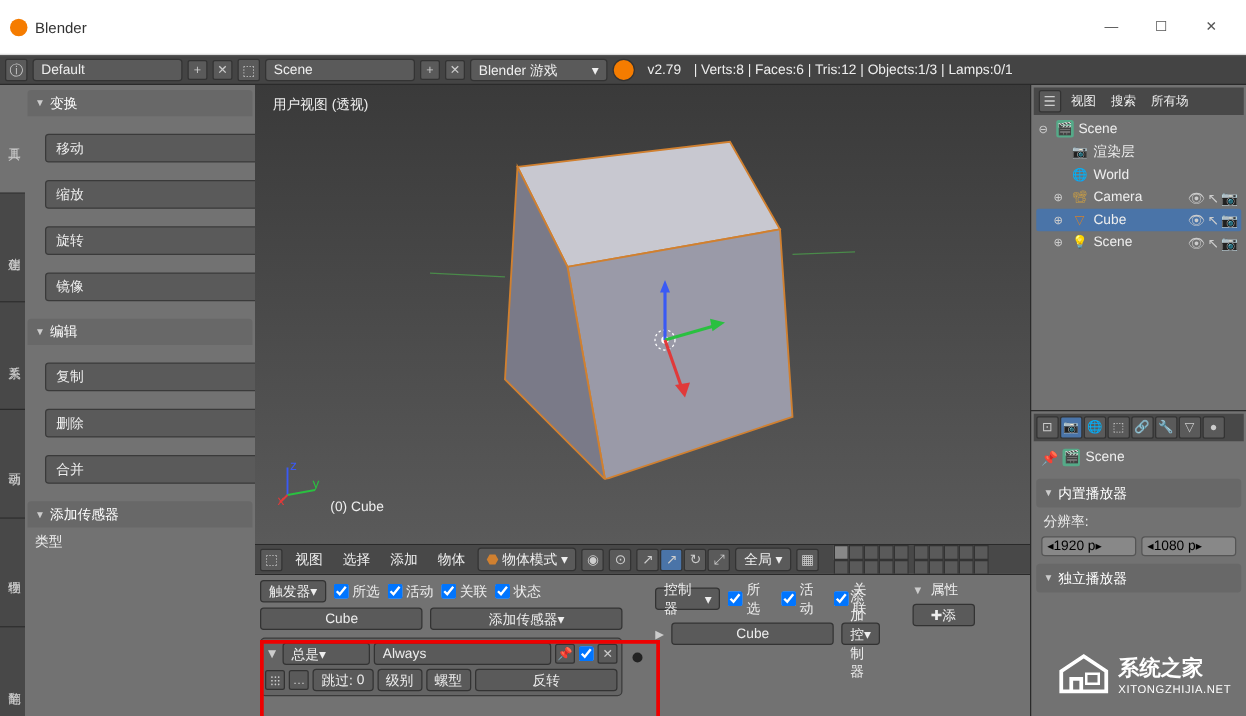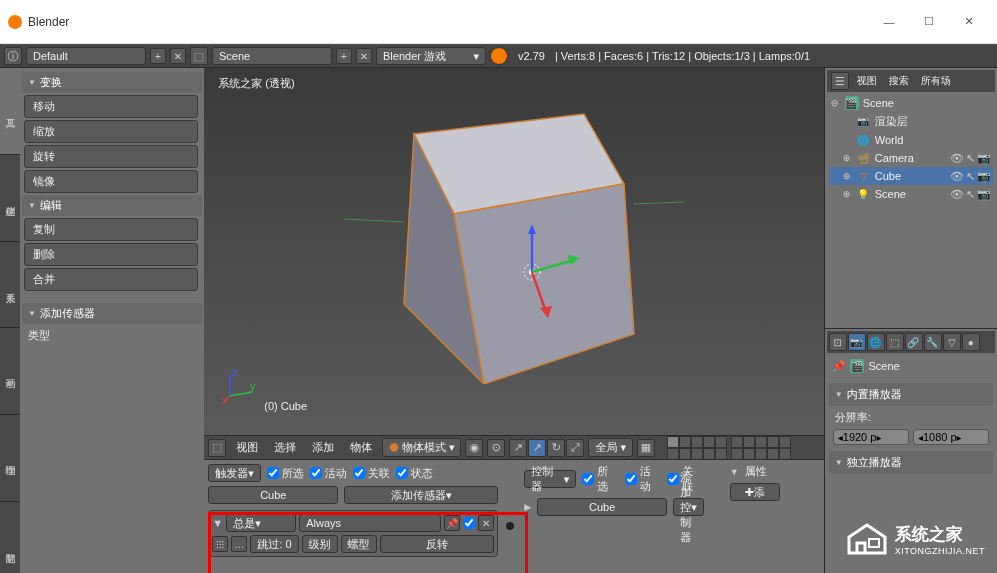--- a/index.html
+++ b/index.html
@@ -21,21 +21,21 @@
 
 .main { display: flex; height: 521px; }
 .leftcol { width: 224px; display: flex; }
 .tabs-vert { width: 20px; background: #3a3a3a; display: flex; flex-direction: column; }
 .vtab { flex: 1; writing-mode: vertical-rl; display: flex; align-items: center; justify-content: center; color: #ccc; border-bottom: 1px solid #2a2a2a; background: #484848; cursor: pointer; font-size: 10px; padding: 4px 0; }
 .vtab.active { background: #727272; }
 
 .tool-panel { flex: 1; background: #727272; padding: 2px; overflow: hidden; }
 .panel-hdr { background: #686868; color: #fff; padding: 3px 6px; border-radius: 3px 3px 0 0; margin-top: 2px; display: flex; align-items: center; gap: 4px; }
 .panel-hdr::before { content: "▼"; font-size: 8px; color: #ccc; }
-.tool-btn { background: #5a5a5a; border: 1px solid #3a3a3a; border-radius: 3px; color: #eee; padding: 3px 8px; margin: 2px; cursor: pointer; display: block; width: calc(100% - 6px); text-align: left; }
+.tool-btn { background: #5a5a5a; border: 1px solid #3a3a3a; border-radius: 3px; color: #eee; padding: 3px 8px; margin: 14px; cursor: pointer; display: block; width: calc(100% - 6px); text-align: left; }
 
 
 .viewport-wrap { flex: 1; display: flex; flex-direction: column; }
 .viewport { flex: 1; background: linear-gradient(to bottom, #3a3a3a 0%, #5a5a5a 100%); position: relative; overflow: hidden; }
 .vp-label { position: absolute; top: 8px; left: 14px; color: #eee; font-size: 11px; }
 .cube-label { position: absolute; left: 60px; top: 332px; color: #eee; font-size: 11px; }
 .vp-header { height: 24px; background: #484848; display: flex; align-items: center; padding: 0 4px; gap: 4px; border-top: 1px solid #2a2a2a; }
 .vp-menu { color: #eee; padding: 0 6px; cursor: pointer; }
 .vp-dd { background: #5a5a5a; border: 1px solid #333; border-radius: 3px; padding: 1px 6px; color: #eee; display: flex; align-items: center; gap: 3px; }
 
@@ -131,21 +131,21 @@
       <button class="tool-btn">删除</button>
       <button class="tool-btn">合并</button>
 
       <div class="panel-hdr" style="margin-top:12px">添加传感器</div>
       <div style="color:#eee;padding:4px 6px">类型</div>
     </div>
   </div>
 
   <div class="viewport-wrap">
     <div class="viewport">
-      <div class="vp-label">系统之家  (透视)</div>
+      <div class="vp-label">用户视图  (透视)</div>
       <div class="cube3d">
         <svg viewBox="0 0 340 340">
           <polygon points="70,90 240,70 280,140 110,170" fill="#c8c8d0" stroke="#d08030" stroke-width="1.5"></polygon>
           <polygon points="110,170 280,140 290,290 140,340" fill="#9a9aa8" stroke="#d08030" stroke-width="1.5"></polygon>
           <polygon points="70,90 110,170 140,340 60,260" fill="#7a7a88" stroke="#d08030" stroke-width="1.5"></polygon>
           <line x1="0" y1="175" x2="60" y2="178" stroke="#4a8a4a" stroke-width="1"></line>
           <line x1="290" y1="160" x2="340" y2="158" stroke="#4a8a4a" stroke-width="1"></line>
         </svg>
       </div>
       <div class="manipulator">

